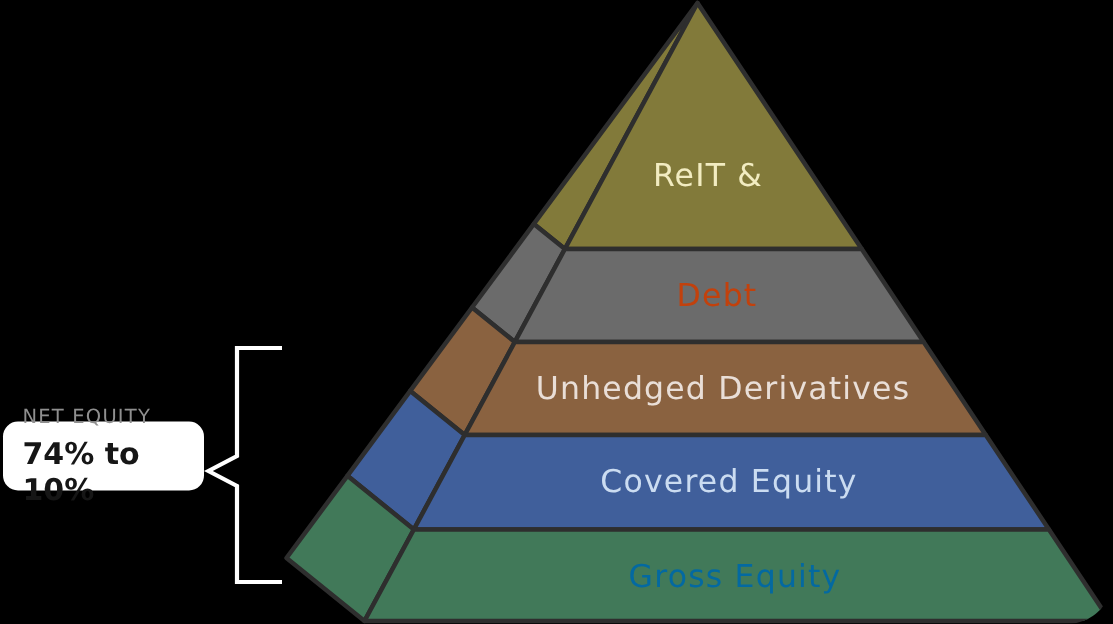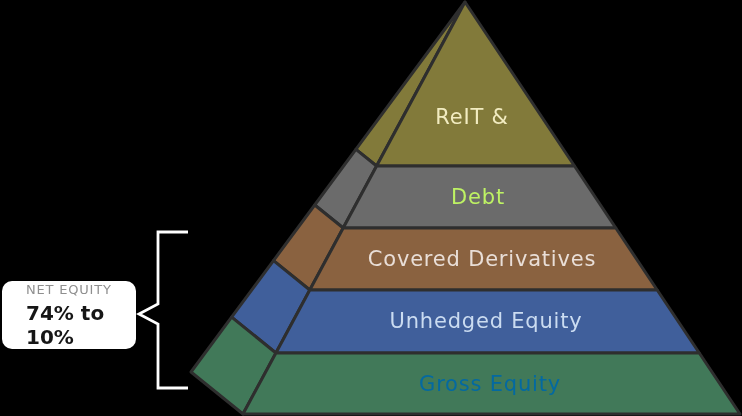--- a/index.html
+++ b/index.html
@@ -6,20 +6,21 @@
     margin: 0;
     padding: 0;
     background: #000000;
   }
   #stage {
     position: relative;
     width: 742px;
     height: 416px;
     overflow: hidden;
     font-family: "DejaVu Sans", sans-serif;
+    border-radius: 31px;
   }
   #pyramid-svg, #brace-svg {
     position: absolute;
     left: 0;
     top: 0;
   }
   .layer-label {
     position: absolute;
     transform: translate(-50%, -50%);
     white-space: nowrap;
@@ -28,24 +29,24 @@
     line-height: 28px;
   }
   .layer-label.two-line {
     text-align: left;
   }
   #callout {
     position: absolute;
     left: 2px;
     top: 281px;
     width: 134px;
-    height: 68px;
+    height: 46px;
     border-radius: 10px;
     box-sizing: border-box;
-    padding-left: 24px;
+    padding-left: 13px;
     display: flex;
     flex-direction: column;
     justify-content: center;
   }
   #callout-title {
     font-size: 13px;
     letter-spacing: 0.8px;
     margin-bottom: 4px;
   }
   #callout-value {
@@ -68,28 +69,28 @@
       <polygon points="309.8,290.0 275.9,353.0 231.6,317.2 273.5,260.6" fill="#405F9B" stroke="#2E2E2E" stroke-width="3" stroke-linejoin="round"></polygon>
       <polygon points="309.8,290.0 657.2,290.0 699.3,353.0 275.9,353.0" fill="#405F9B" stroke="#2E2E2E" stroke-width="3" stroke-linejoin="round"></polygon>
       <polygon points="275.9,353.0 243.0,414.0 191.0,372.0 231.6,317.2" fill="#417959" stroke="#2E2E2E" stroke-width="3" stroke-linejoin="round"></polygon>
       <polygon points="275.9,353.0 699.3,353.0 740.0,414.0 243.0,414.0" fill="#417959" stroke="#2E2E2E" stroke-width="3" stroke-linejoin="round"></polygon>
     </svg>
 
   <div id="labels">
       <div class="layer-label two-line" style="left: 472px; top: 117px; color: rgb(242, 236, 193);">
         <div>ReIT &amp;</div>
       </div>
-      <div class="layer-label" style="left: 478px; top: 197px; color: #bef264;">
+      <div class="layer-label" style="left: 478px; top: 197px; color: #c2410c;">
         <div>Debt</div>
       </div>
       <div class="layer-label" style="left: 482px; top: 259px; color: rgb(233, 222, 215);">
-        <div>Covered Derivatives</div>
+        <div>Unhedged Derivatives</div>
       </div>
       <div class="layer-label" style="left: 486px; top: 321px; color: rgb(203, 220, 241);">
-        <div>Unhedged Equity</div>
+        <div>Covered Equity</div>
       </div>
       <div class="layer-label" style="left: 490px; top: 384px; color: #0369a1;">
         <div>Gross Equity</div>
       </div>
     </div>
 
   <svg id="brace-svg" width="742" height="416" viewBox="0 0 742 416">
     <path id="brace-path" d="M188,232 L158,232 L158,304 L139,314 L158,324 L158,388 L188,388" fill="none" stroke-width="2.8" stroke-linejoin="miter" stroke-linecap="butt" stroke="#FFFFFF"></path>
   </svg>
 

